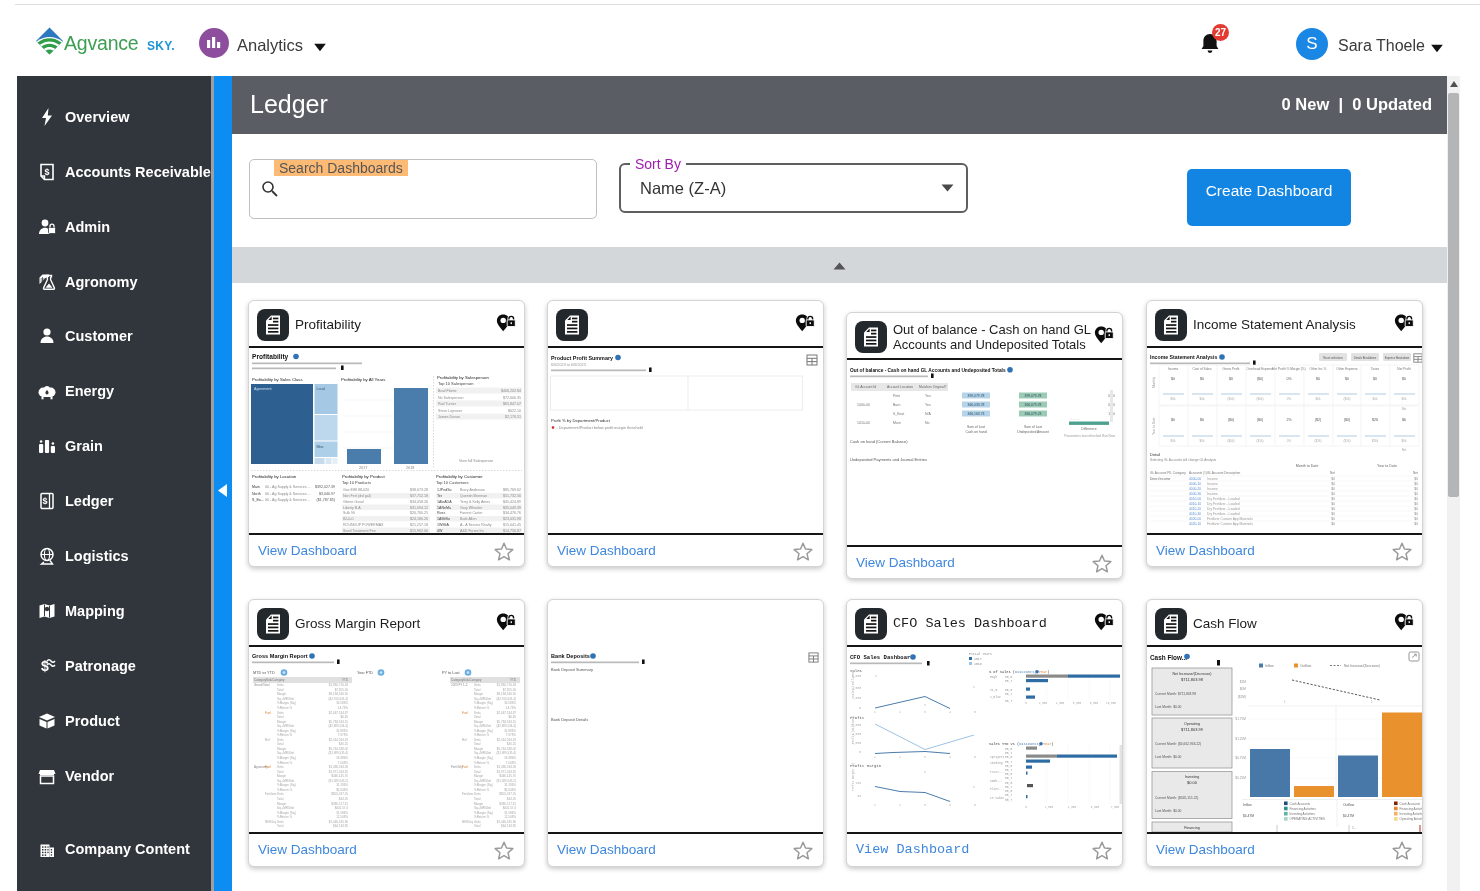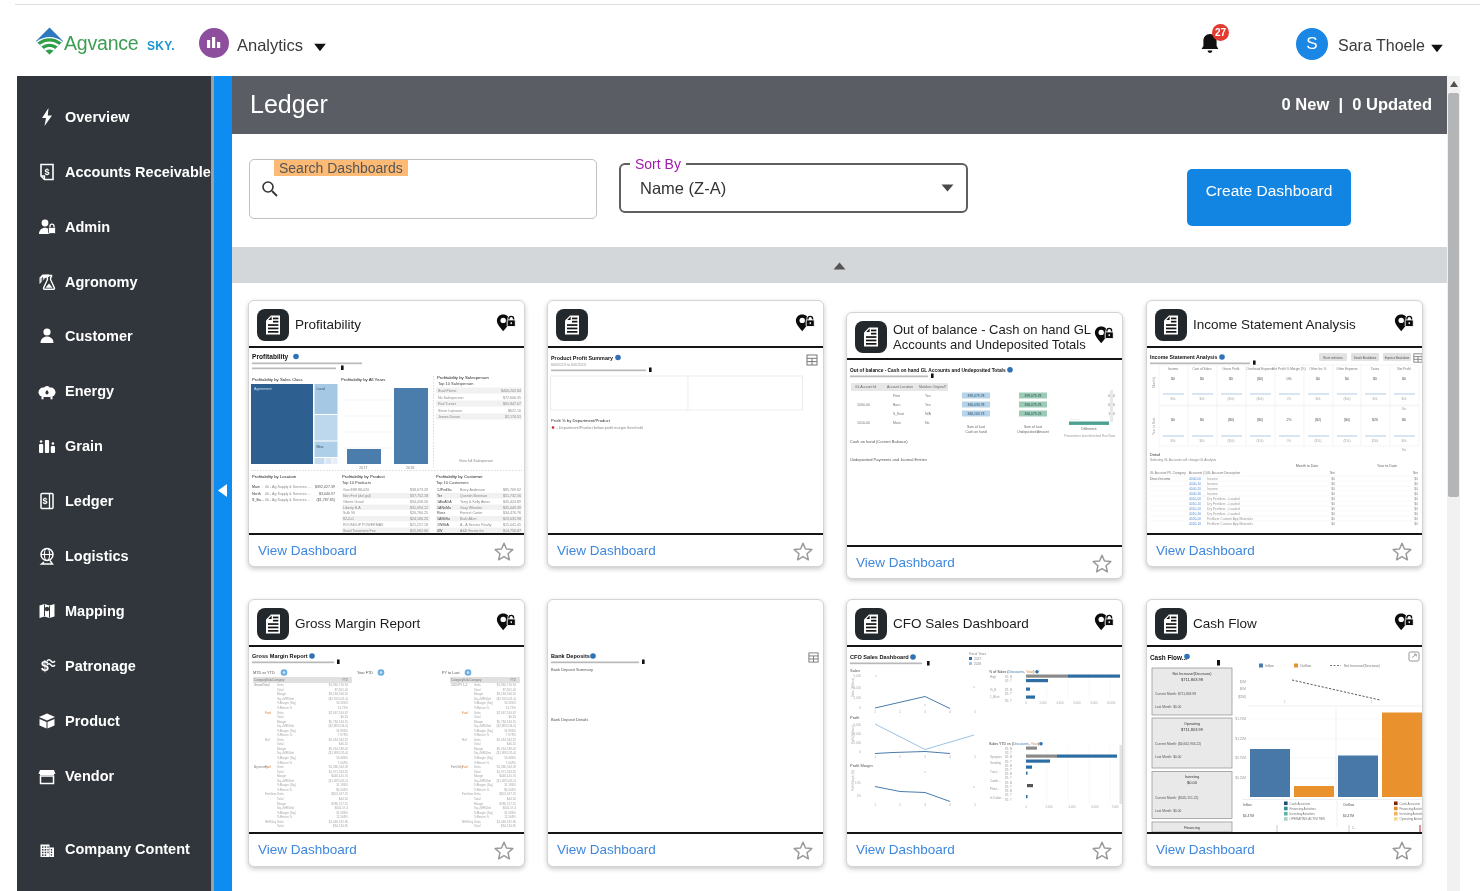--- a/index.html
+++ b/index.html
@@ -910,21 +910,21 @@
     <text x="3" y="72" font-size="4" fill="#555">Bank Deposit Details</text>
   </svg></div>
   <div class="cfoot">
         <span class="vd">View Dashboard</span>
         <svg width="24" height="24">
           <use href="#star"></use>
         </svg>
       </div>
 </div>
 
-<div class="card" style="left:846px;top:599px;height:268px;">
+<div class="card" style="left:846px;top:599px;height:268px;font-family:Liberation Mono, monospace;">
   <div class="chead">
     <div class="cico"><svg width="32" height="32">
             <use href="#docico"></use>
           </svg></div>
     <div class="ctitle">CFO Sales Dashboard</div>
     <svg class="cpin" width="21" height="20">
           <use href="#pinlock"></use>
         </svg>
   </div>
   <div class="cthumb"><svg width="275" height="183" viewBox="0 0 275 183">

